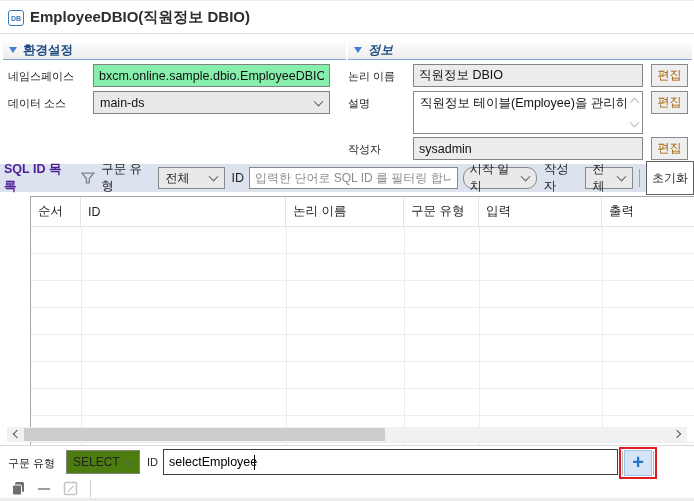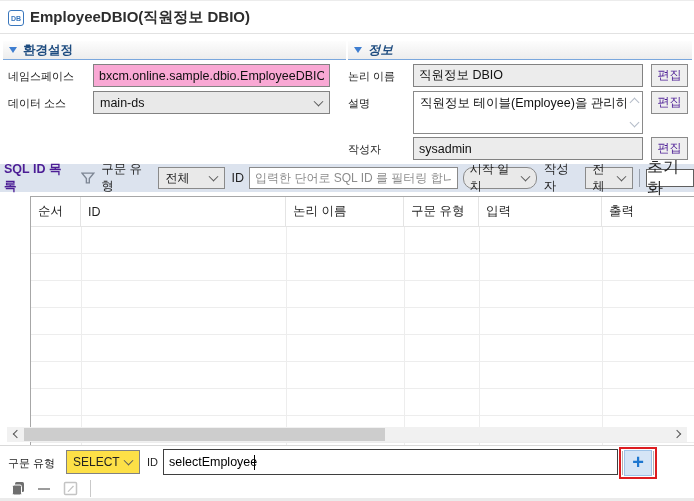--- a/index.html
+++ b/index.html
@@ -17,48 +17,48 @@
   .sec-band { position:absolute; top:40px; height:19px; background:linear-gradient(#fdfdfd,#ededed);
               border-bottom:1px solid #7aa7dd; display:flex; align-items:center; }
   .sec-band.left { left:3px; width:343px; }
   .sec-band.right { left:348px; width:344px;font-style:italic; }
   .tri { width:0; height:0; border-left:4px solid transparent; border-right:4px solid transparent;
          border-top:6px solid #3f7ed0; margin:0 6px 0 6px; }
   .sec-title { color:#1d4b7f; font-weight:bold; font-size:12.5px; }
 
   
   .lbl { position:absolute; color:#1f1f1f; font-size:11px; }
-  .tbox { position:absolute; height:23px; background:#f9a8d4; border:1px solid #828282; font-size:12.5px;
+  .tbox { position:absolute; height:23px; background:#86efac; border:1px solid #828282; font-size:12.5px;
           padding:0 5px; color:#111; display:flex; align-items:center; }
   input.tbox { outline:none; }
   .ro { background:#ececec; }
   .combo { position:absolute; height:23px; background:#e9e9e9; border:1px solid #828282; font-size:12.5px;
            padding:0 20px 0 6px; color:#111; display:flex; align-items:center; cursor:default; }
   .chev { position:absolute; right:7px; top:50%; width:7px; height:7px; border-right:1.5px solid #5a5a5a;
           border-bottom:1.5px solid #5a5a5a; transform:translateY(-70%) rotate(45deg); }
   .edit-btn { position:absolute; width:37px; height:23px; background:#efefef; border:1px solid #8a8a8a;
-              font-size:12px; color:#4c1d95; display:flex; align-items:center; justify-content:center; cursor:pointer; }
+              font-size:12px; color:#a16207; display:flex; align-items:center; justify-content:center; cursor:pointer; }
   .desc-box { position:absolute; left:413px; top:90px; width:230px; height:43px; background:#fff; border:1px solid #8a8a8a; }
   .desc-text { position:absolute; left:6px; top:3px; right:16px; font-size:12.5px; color:#111; white-space:nowrap; overflow:hidden; }
   .mini-chev { position:absolute; right:4px; width:7px; height:7px; border-right:1.5px solid #b4bcc8; border-bottom:1.5px solid #b4bcc8; }
   .mini-chev.up { top:7px; transform:rotate(-135deg); }
   .mini-chev.down { bottom:7px; transform:rotate(45deg); }
 
   
   .filter-bar { position:absolute; left:0; top:163px; width:694px; height:28px; background:#dce3ee;
                 display:flex; align-items:center; }
   .fb-title { font-weight:bold; font-size:12.5px; color:#4c1d95; margin-left:4px; }
   .funnel { margin:0 6px 0 9px; }
   .fb-lbl { font-size:12.5px; color:#1f1f1f; }
   .fb-combo { position:relative; height:22px; background:#e9e9e9; border:1px solid #8a8a8a; font-size:12px;
               padding:0 18px 0 6px; display:flex; align-items:center; margin-left:5px; }
   .fb-input { height:22px; background:#fff; border:1px solid #8a8a8a; font-size:12px; padding:0 5px;
               margin-left:5px; outline:none; }
   .fb-sep { width:1px; height:18px; background:#9aa2ae; margin:0 6px; }
-  .reset-btn { height:18px; width:49px; background:#fff; border:1px solid #5f5f5f; font-size:16px;
+  .reset-btn { height:34px; width:49px; background:#fff; border:1px solid #5f5f5f; font-size:12px;
                display:flex; align-items:center; justify-content:center; cursor:pointer; }
 
   
   .grid { position:absolute; left:7px; top:195px; width:680px; height:266px; border:1px solid #a7a7a7; background:#fff;margin-left:23px; }
   .grid-head { position:absolute; left:0; top:0; width:100%; height:30px; border-bottom:1px solid #e4e4e4; display:flex; }
   .gh-cell { display:flex; align-items:center; padding-left:7px; font-size:12.5px; color:#1f1f1f;
              border-right:1px solid #e4e4e4; height:100%; }
   .c0{width:50px;} .c1{width:205px;} .c2{width:118px;} .c3{width:75px;} .c4{width:123px;} .c5{flex:1; border-right:none;}
   .grid-body { position:absolute; left:0; top:30px; right:0; bottom:0;
                background:repeating-linear-gradient(to bottom, #fff 0, #fff 26px, #ededed 26px, #ededed 27px); }
@@ -67,21 +67,21 @@
   
   .hscroll { position:absolute; left:7px; top:426px; width:680px; height:15px; background:#f1f1f1; }
   .hs-arrow { position:absolute; top:3px; width:8px; height:8px; }
   .hs-arrow span { position:absolute; top:1px; width:6px; height:6px; border-left:1.5px solid #555; border-bottom:1.5px solid #555; }
   .hs-arrow.left { left:5px; } .hs-arrow.left span { transform:rotate(45deg); left:2px; }
   .hs-arrow.right { right:5px; } .hs-arrow.right span { transform:rotate(225deg); left:0; }
   .hs-thumb { position:absolute; left:17px; top:1px; width:361px; height:13px; background:#cdcdcd; }
 
   
   .add-row { position:absolute; left:0; top:444px; width:694px; height:34px; border-top:1px solid #d9d9d9; background:#fff; }
-  .add-combo { position:absolute; left:66px; top:4px; width:74px; height:24px; background:#fde047; border:1px solid #828282;
+  .add-combo { position:absolute; left:66px; top:4px; width:74px; height:24px; background:#4d7c0f; border:1px solid #828282;
                font-size:12px; padding:0 18px 0 6px; display:flex; align-items:center; }
   .add-input { position:absolute; left:163px; top:3px; width:455px; height:26px; background:#fff; border:1px solid #3f3f3f;
                font-size:12.5px; padding:0 5px; outline:none; }
   .caret { position:absolute; left:254px; top:9px; width:1px; height:15px; background:#000; }
   .red-box { position:absolute; left:619px; top:1px; width:38px; height:32px; border:2px solid #dd1d21;
              display:flex; align-items:center; justify-content:center; }
   .tb-sep { width:1px; height:24px; background:#b0b0b0; }
   .add-btn { width:28px; height:26px; background:#d5e5f6; border:1px solid #9dc3e8; color:#1c76cf;
              font-size:20px; font-weight:bold; line-height:22px; text-align:center; cursor:pointer; margin:0 1px; }
 

